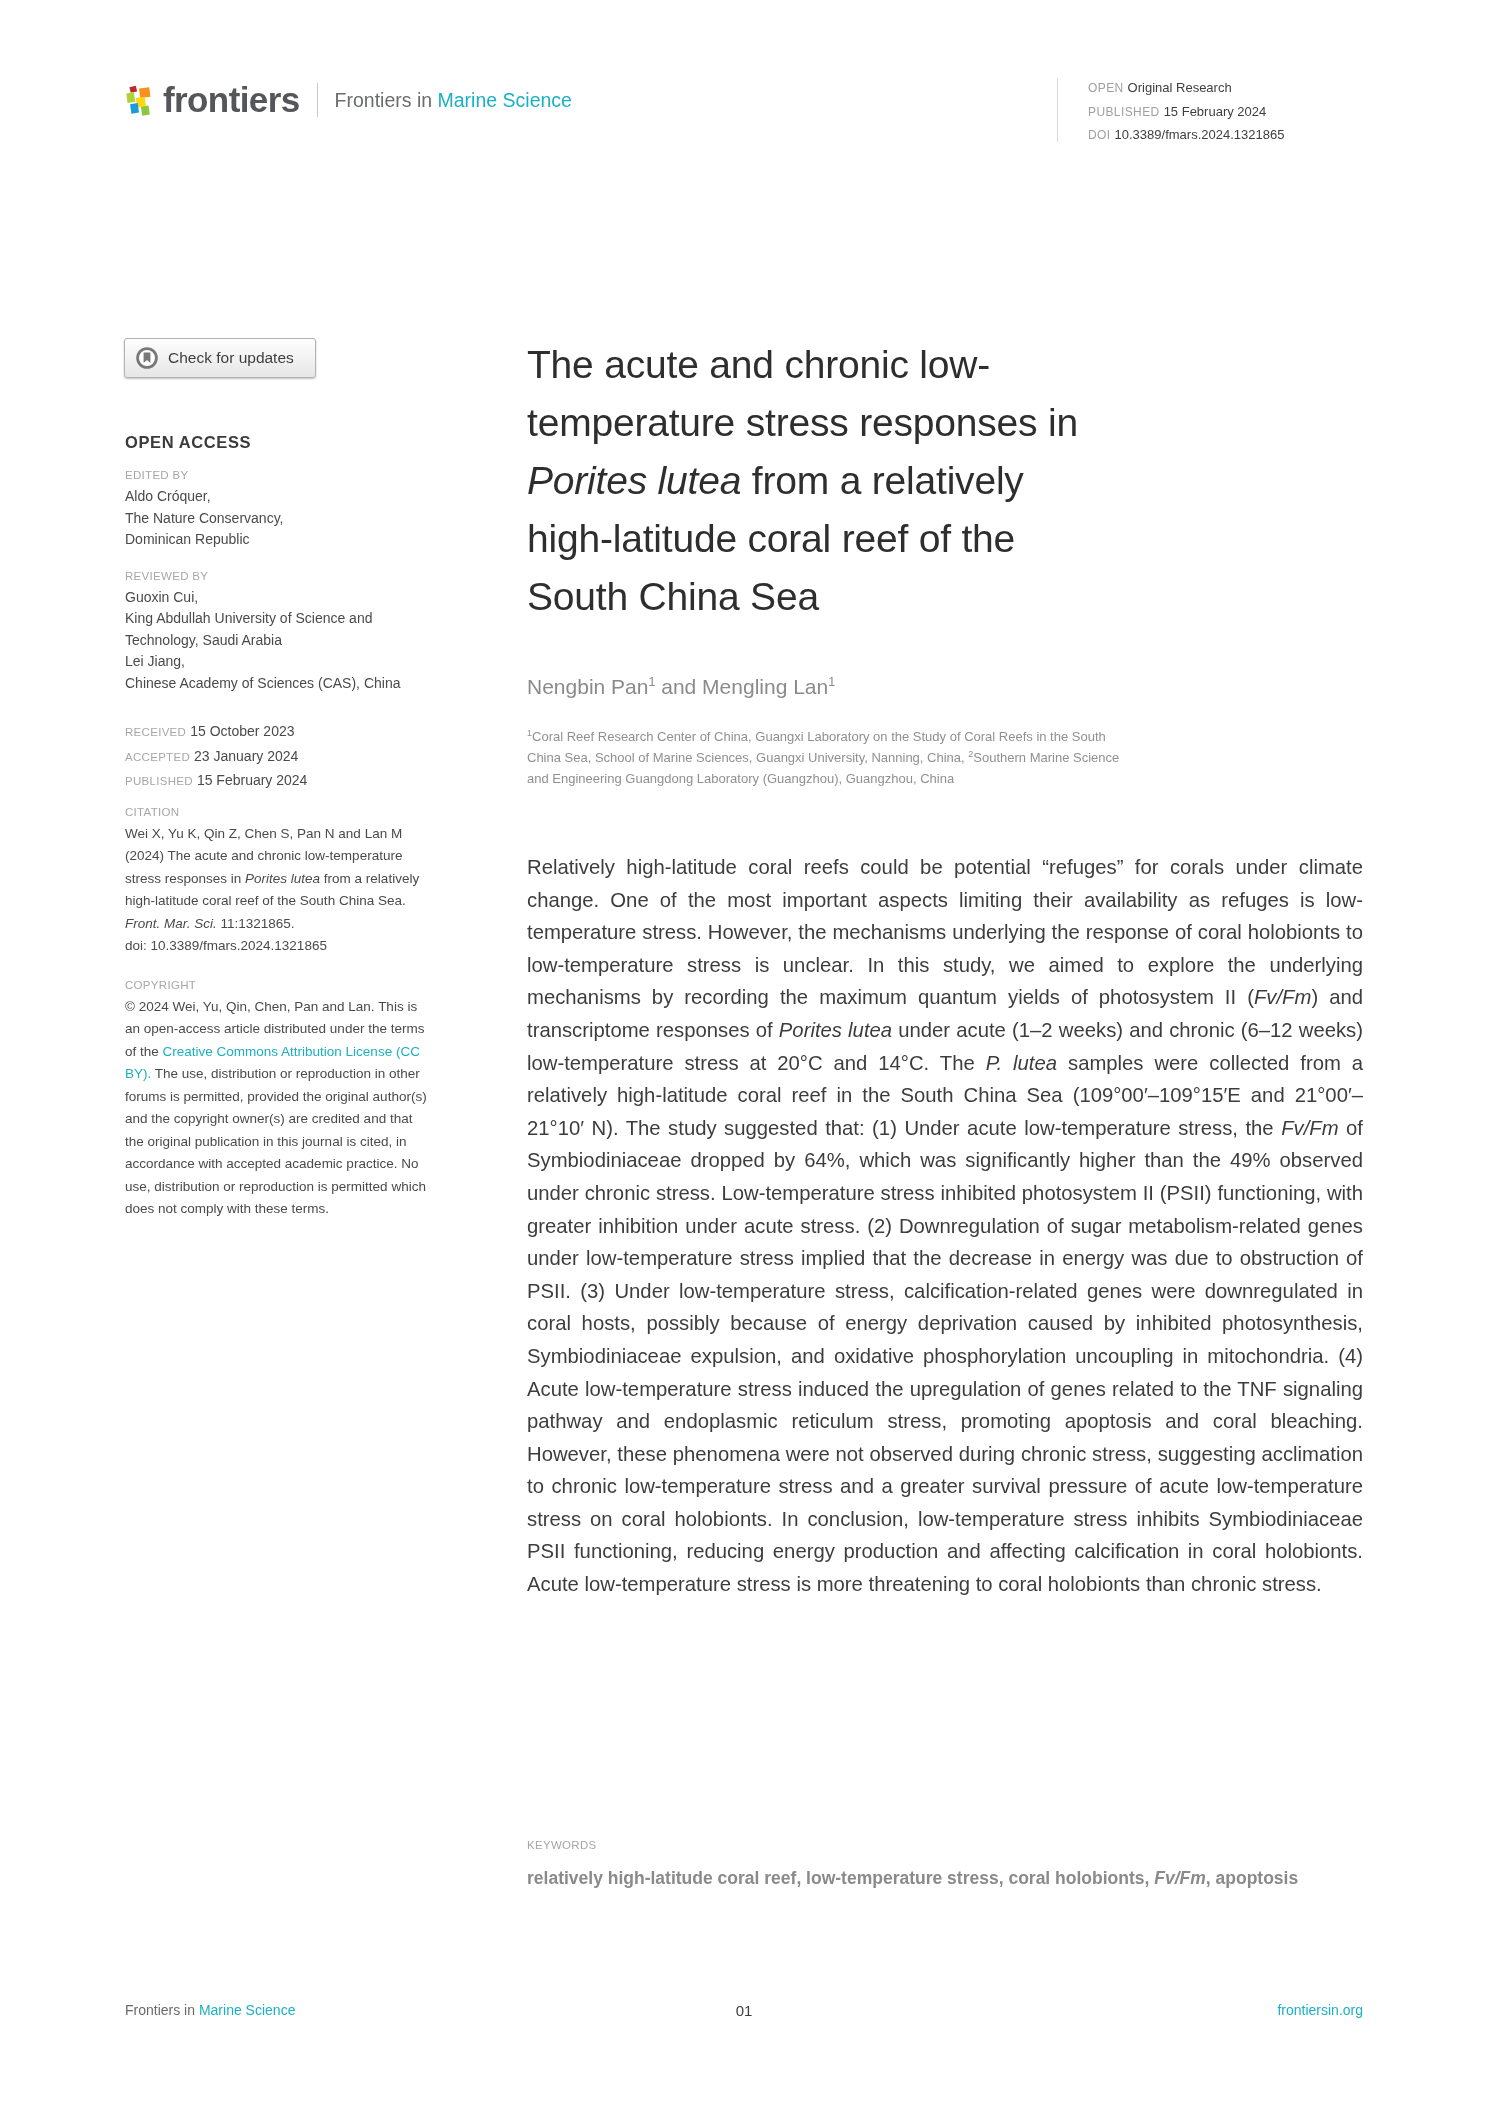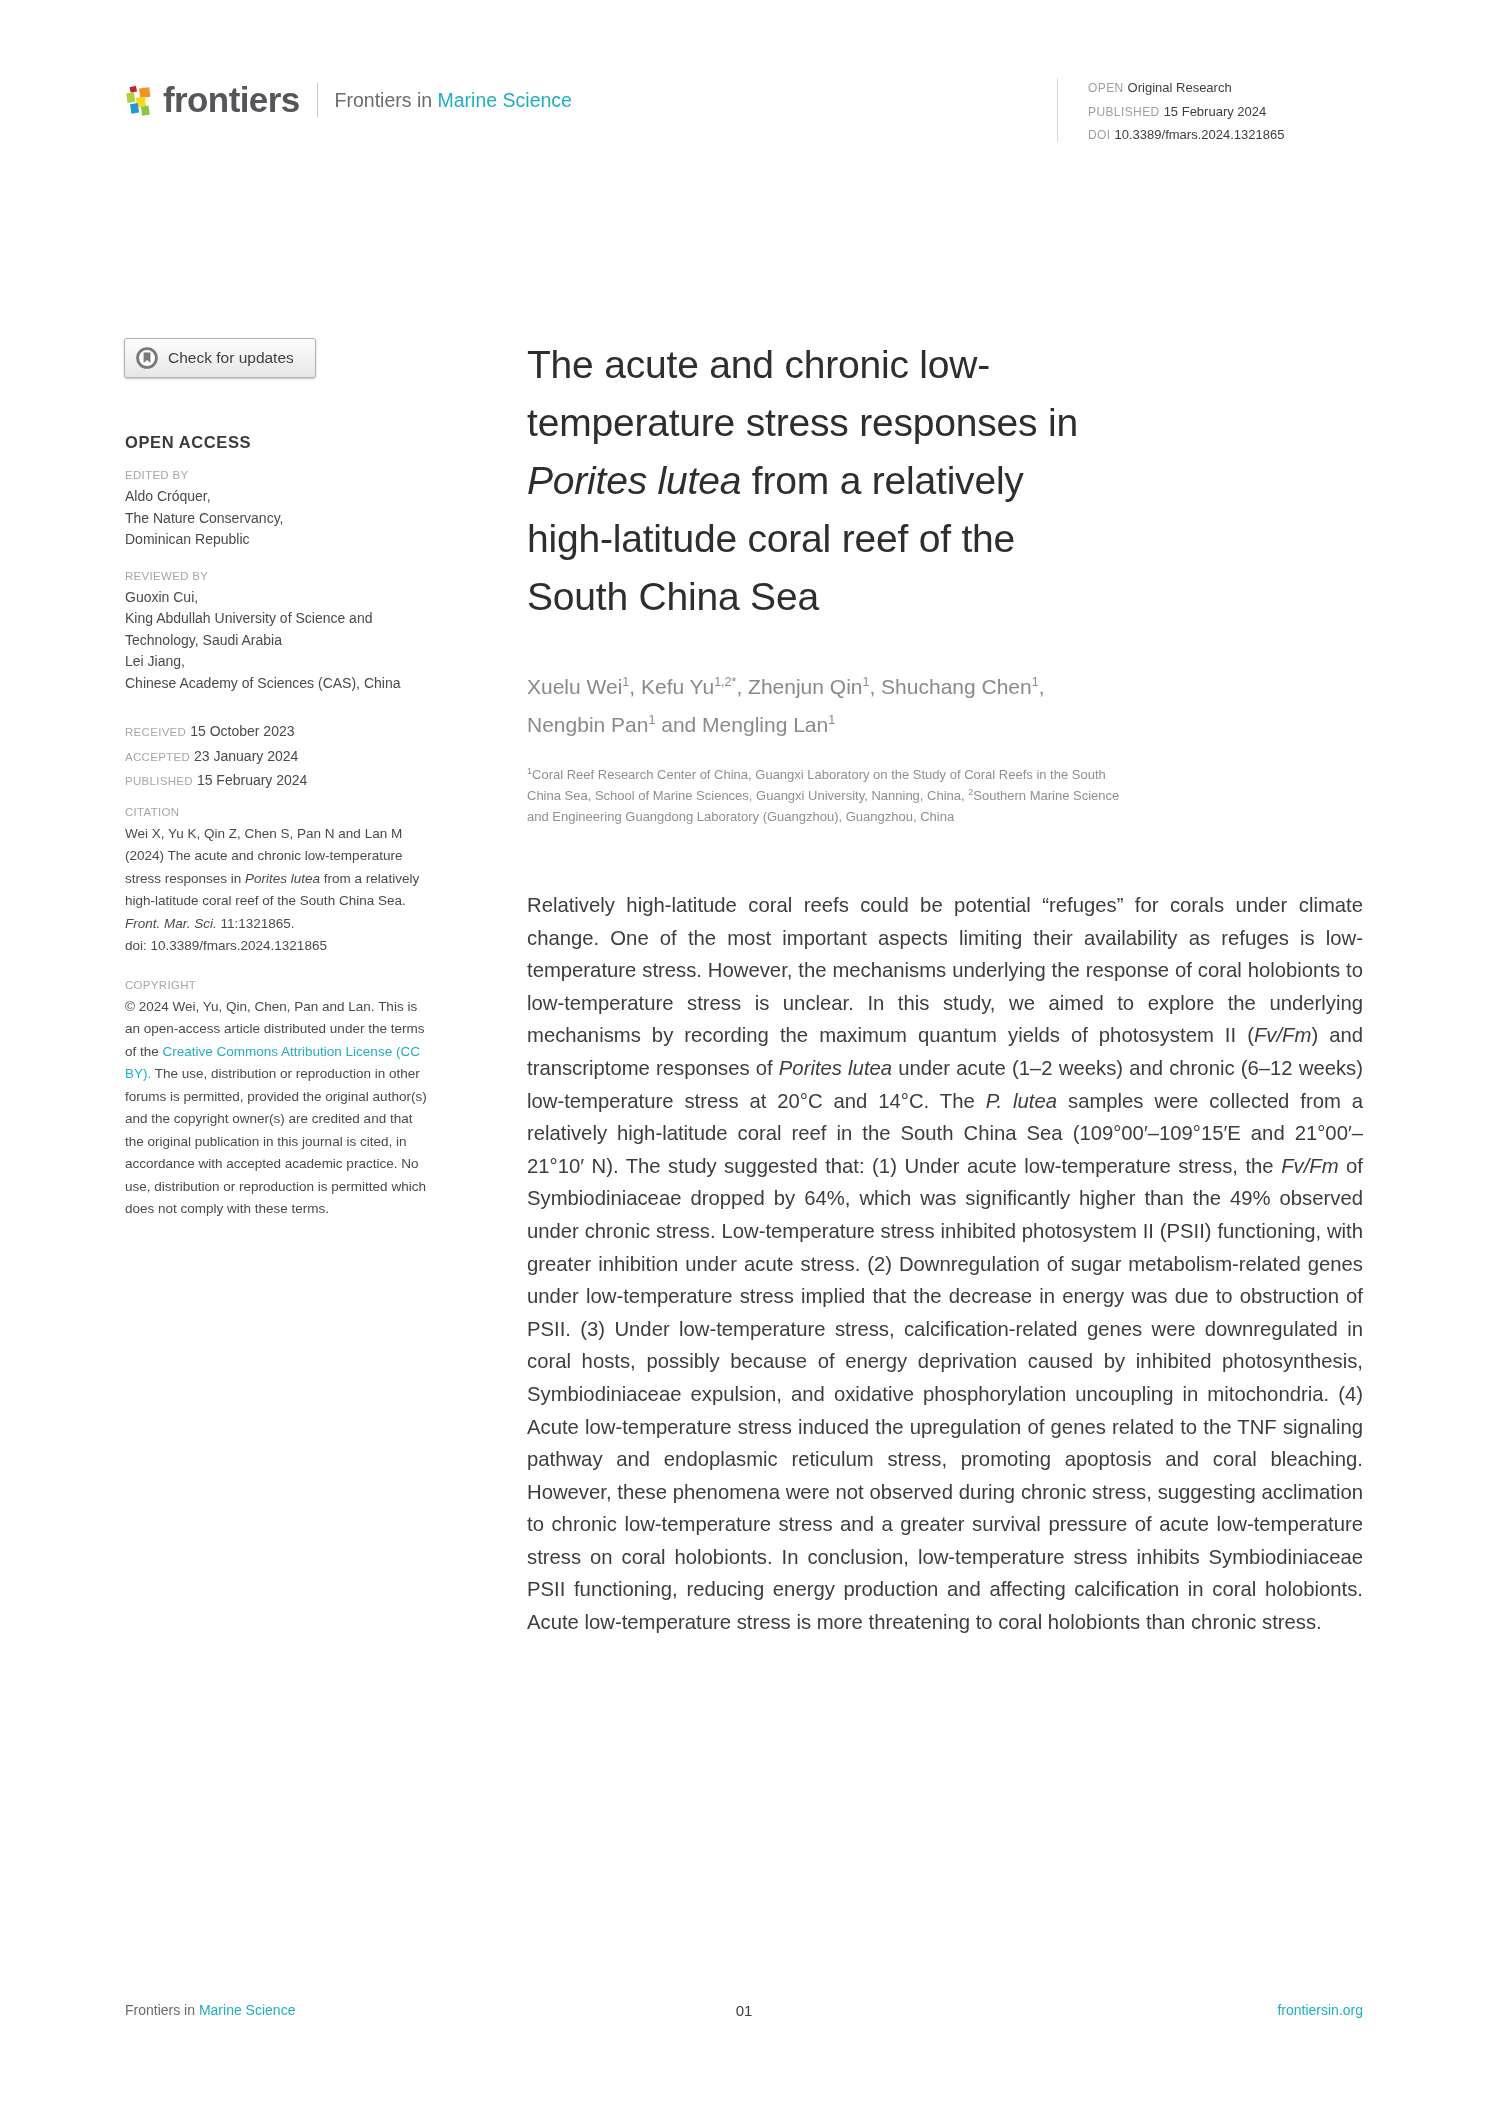--- a/index.html
+++ b/index.html
@@ -153,29 +153,32 @@
   <main class="article">
     <h1 class="title">
       <div class="t-line"><i></i><span>The acute and chronic low-</span></div>
       <div class="t-line"><i></i><span>temperature stress responses in</span></div>
       <div class="t-line"><i>Porites lutea</i><span> from a relatively</span></div>
       <div class="t-line"><i></i><span>high-latitude coral reef of the</span></div>
       <div class="t-line"><i></i><span>South China Sea</span></div>
     </h1>
 
     <div class="authors">
-      <div><span>Xuelu Wei</span><sup>1</sup><span>, </span><span>Kefu Yu</span><sup>1,2*</sup><span>, </span><span>Zhenjun Qin</span><sup>1</sup><span>, </span><span>Shuchang Chen</span><sup>1</sup><span>,</span></div>
       <div><span>Nengbin Pan</span><sup>1</sup><span> and </span><span>Mengling Lan</span><sup>1</sup></div>
     </div>
 
     <div class="affils"><sup>1</sup><span>Coral Reef Research Center of China, Guangxi Laboratory on the Study of Coral Reefs in the South China Sea, School of Marine Sciences, Guangxi University, Nanning, China, </span><sup>2</sup><span>Southern Marine Science and Engineering Guangdong Laboratory (Guangzhou), Guangzhou, China</span></div>
 
     <p class="abstract"><span>Relatively high-latitude coral reefs could be potential “refuges” for corals under climate change. One of the most important aspects limiting their availability as refuges is low-temperature stress. However, the mechanisms underlying the response of coral holobionts to low-temperature stress is unclear. In this study, we aimed to explore the underlying mechanisms by recording the maximum quantum yields of photosystem II (</span><i>Fv/Fm</i><span>) and transcriptome responses of </span><i>Porites lutea</i><span> under acute (1–2 weeks) and chronic (6–12 weeks) low-temperature stress at 20°C and 14°C. The </span><i>P. lutea</i><span> samples were collected from a relatively high-latitude coral reef in the South China Sea (109°00′–109°15′E and 21°00′–21°10′ N). The study suggested that: (1) Under acute low-temperature stress, the </span><i>Fv/Fm</i><span> of Symbiodiniaceae dropped by 64%, which was significantly higher than the 49% observed under chronic stress. Low-temperature stress inhibited photosystem II (PSII) functioning, with greater inhibition under acute stress. (2) Downregulation of sugar metabolism-related genes under low-temperature stress implied that the decrease in energy was due to obstruction of PSII. (3) Under low-temperature stress, calcification-related genes were downregulated in coral hosts, possibly because of energy deprivation caused by inhibited photosynthesis, Symbiodiniaceae expulsion, and oxidative phosphorylation uncoupling in mitochondria. (4) Acute low-temperature stress induced the upregulation of genes related to the TNF signaling pathway and endoplasmic reticulum stress, promoting apoptosis and coral bleaching. However, these phenomena were not observed during chronic stress, suggesting acclimation to chronic low-temperature stress and a greater survival pressure of acute low-temperature stress on coral holobionts. In conclusion, low-temperature stress inhibits Symbiodiniaceae PSII functioning, reducing energy production and affecting calcification in coral holobionts. Acute low-temperature stress is more threatening to coral holobionts than chronic stress.</span></p>
   </main>
 
+  <section class="keywords">
+    <div class="side-label">KEYWORDS</div>
+    <div class="kw-text"><span>relatively high-latitude coral reef, low-temperature stress, coral holobionts, </span><i>Fv/Fm</i><span>, apoptosis</span></div>
+  </section>
 
   <footer class="footer">
     <span class="f-left"><span>Frontiers in </span><span class="teal">Marine Science</span></span>
     <span class="f-center">01</span>
     <a href="#" class="f-right teal">frontiersin.org</a>
   </footer>
 
 </div>
 
 </body></html>

